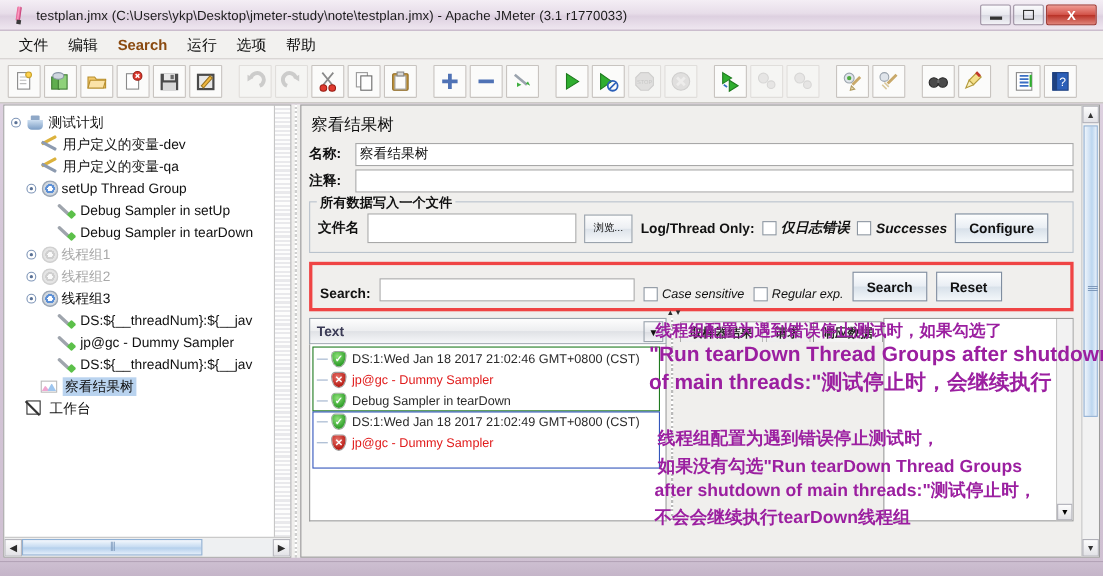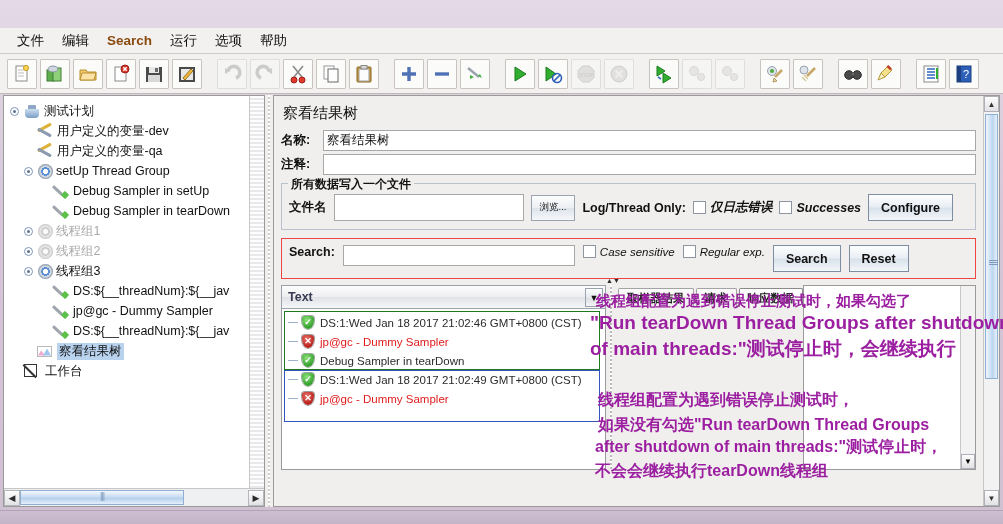--- a/index.html
+++ b/index.html
@@ -223,22 +223,22 @@
   }
   .lbl-inline { font-size:12.5px; color:#111; font-weight:bold; white-space:nowrap; flex:0 0 auto;}
   .chk-wrap { display:flex; align-items:center; gap:4px; flex:0 0 auto;font-style:italic; }
   .chk {
     width:13px;height:13px; border:1px solid #8d96a0; background:#fff; flex:0 0 auto;
   }
   .chk-lbl { font-size:12.5px; color:#111; font-weight:bold; white-space:nowrap; }
   .chk-lbl.norm { font-weight:normal; font-size:11.5px; }
 
   .searchbar {
-    border:1px solid #ef4444; background:#f0efed; margin-top:8px;
-    padding: 6px 7px; display:flex; align-items:flex-start; gap:8px;
+    border:3px solid #ef4444; background:#f0efed; margin-top:8px;
+    padding: 6px 7px; display:flex; align-items:flex-end; gap:8px;
   }
   .searchbar .sin {
     width: 232px; height:21px; background:#fff; border:1px solid #a8a8a8; flex:0 0 auto;
   }
 
   
   .results {
     margin-top: 6px; position:relative; height: 185px;
   }
   .res-split {
@@ -326,20 +326,36 @@
     position:absolute; left:0; bottom:0; width:1003px; height:14px;
     background: linear-gradient(180deg,#cdbfd1,#c4b4c8);
     border-top:1px solid #b3a3b7;
   }
 </style>
 </head>
 <body>
 
 <div id="app">
 
+  <div class="titlebar">
+    <div class="title-icon">
+      <div class="pen"></div>
+        <div class="tip"></div>
+    </div>
+    <div class="title-text">testplan.jmx (C:\Users\ykp\Desktop\jmeter-study\note\testplan.jmx) - Apache JMeter (3.1 r1770033)</div>
+    <div class="win-buttons">
+      <div class="win-btn">
+          <div class="glyph-min"></div>
+        </div>
+      <div class="win-btn">
+          <div class="glyph-max"></div>
+        </div>
+      <div class="win-btn close">X</div>
+    </div>
+  </div>
 
   <div class="menubar">
     <div class="menu-item">文件</div>
     <div class="menu-item">编辑</div>
     <div class="menu-item accent">Search</div>
     <div class="menu-item">运行</div>
     <div class="menu-item">选项</div>
     <div class="menu-item">帮助</div>
   </div>
 

